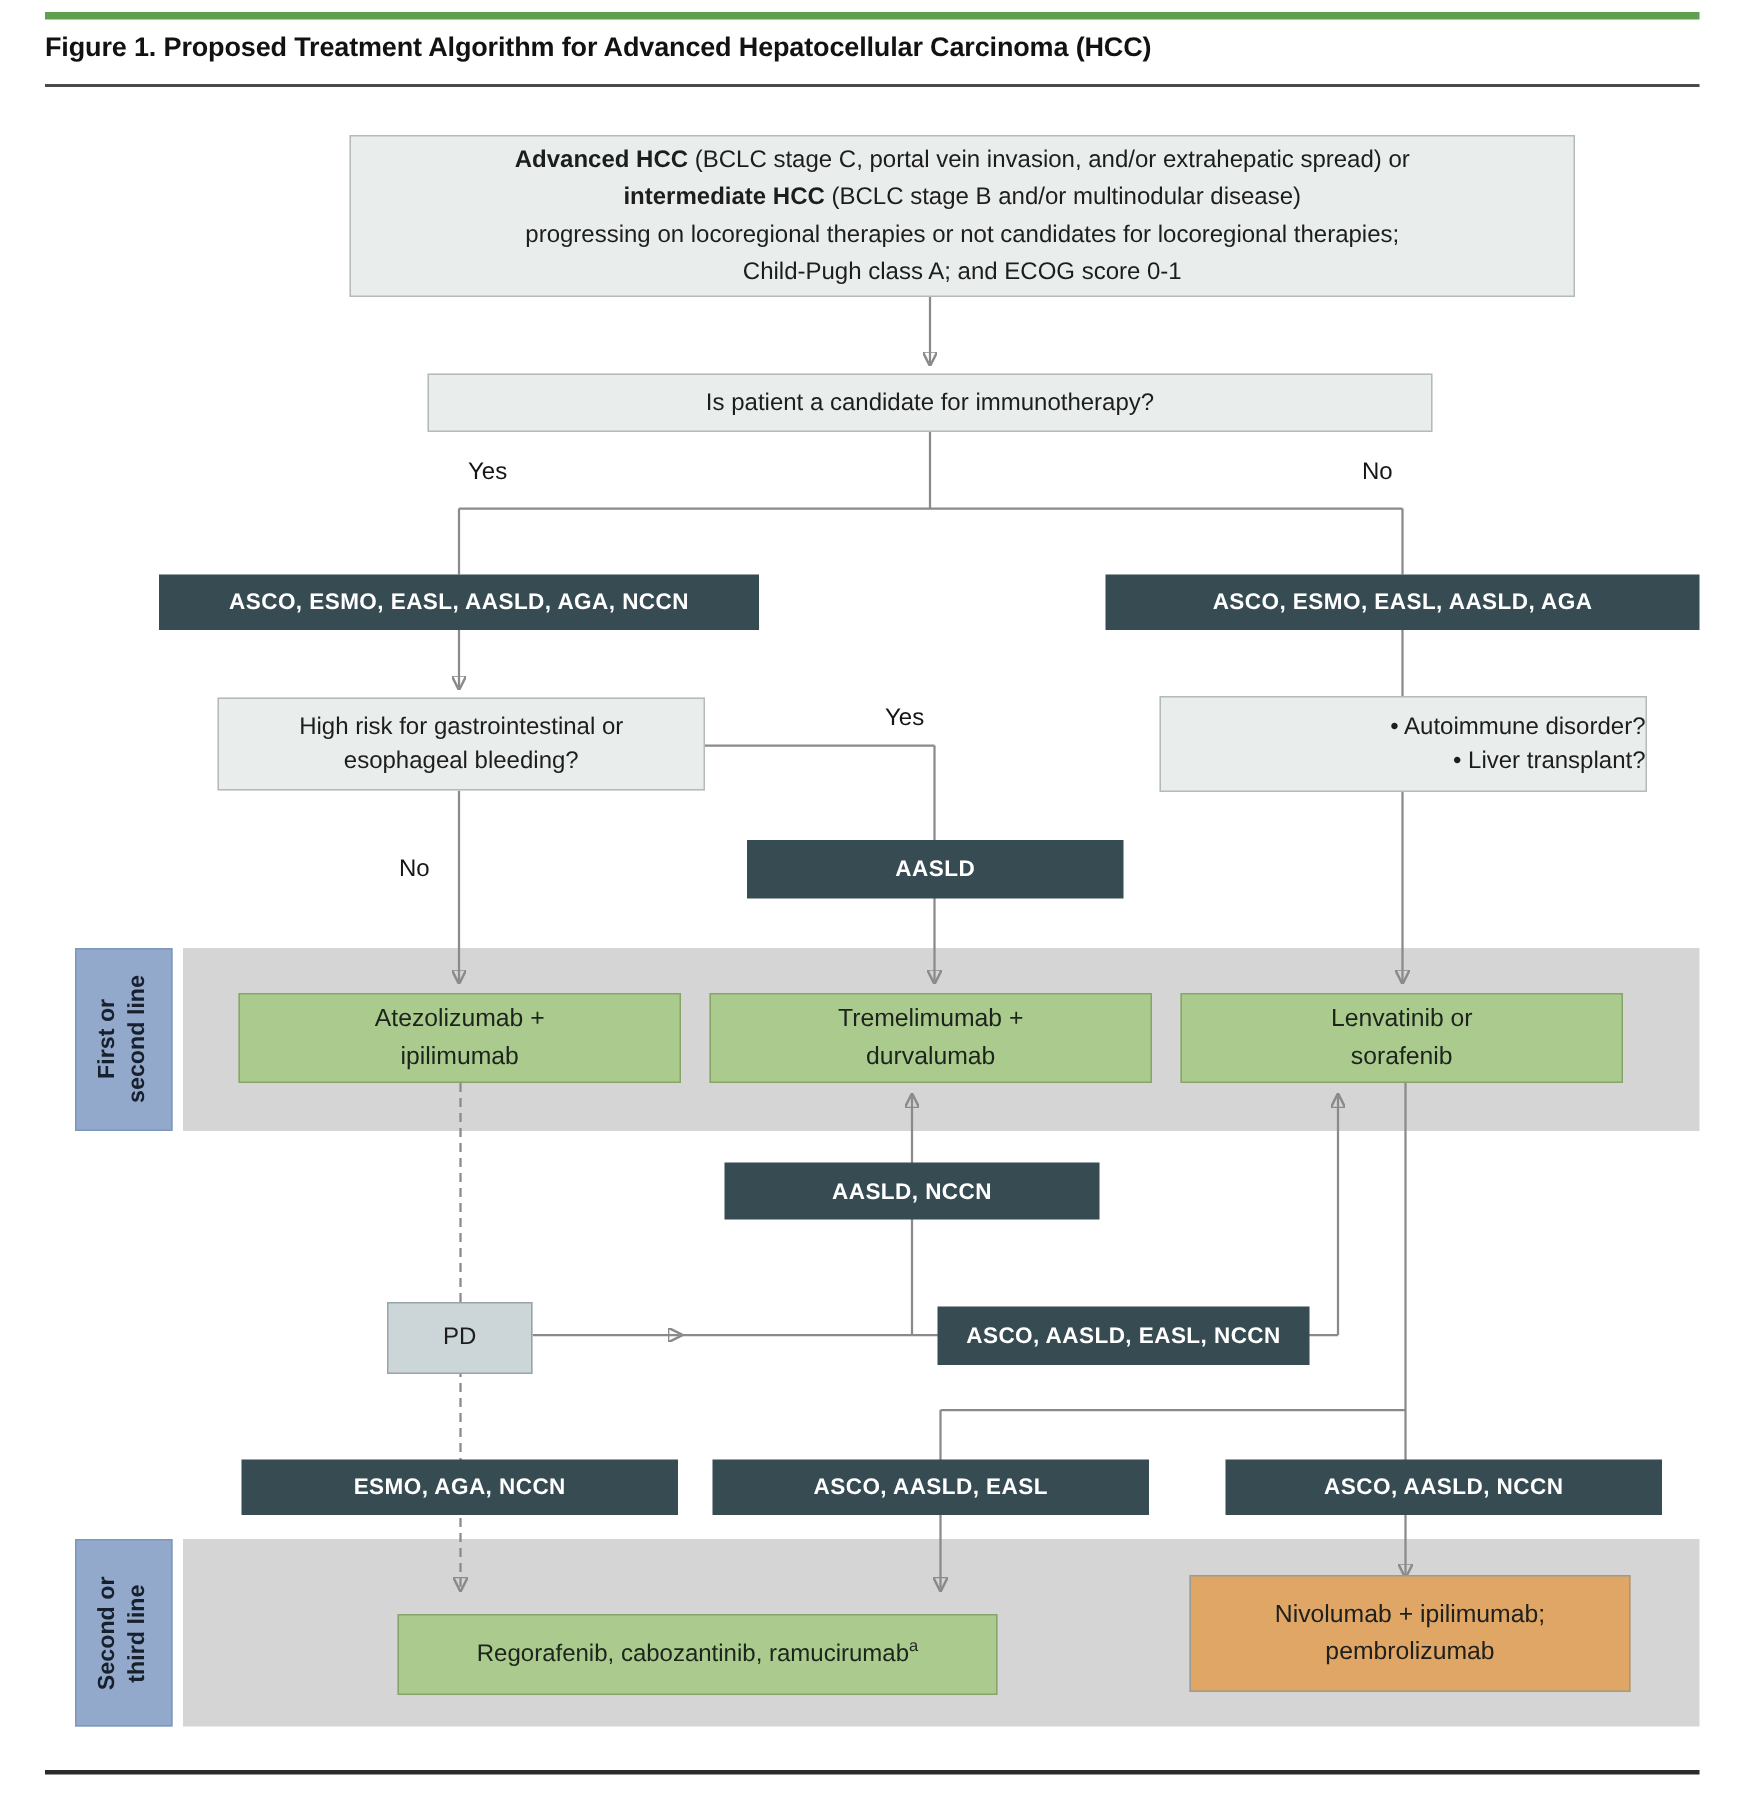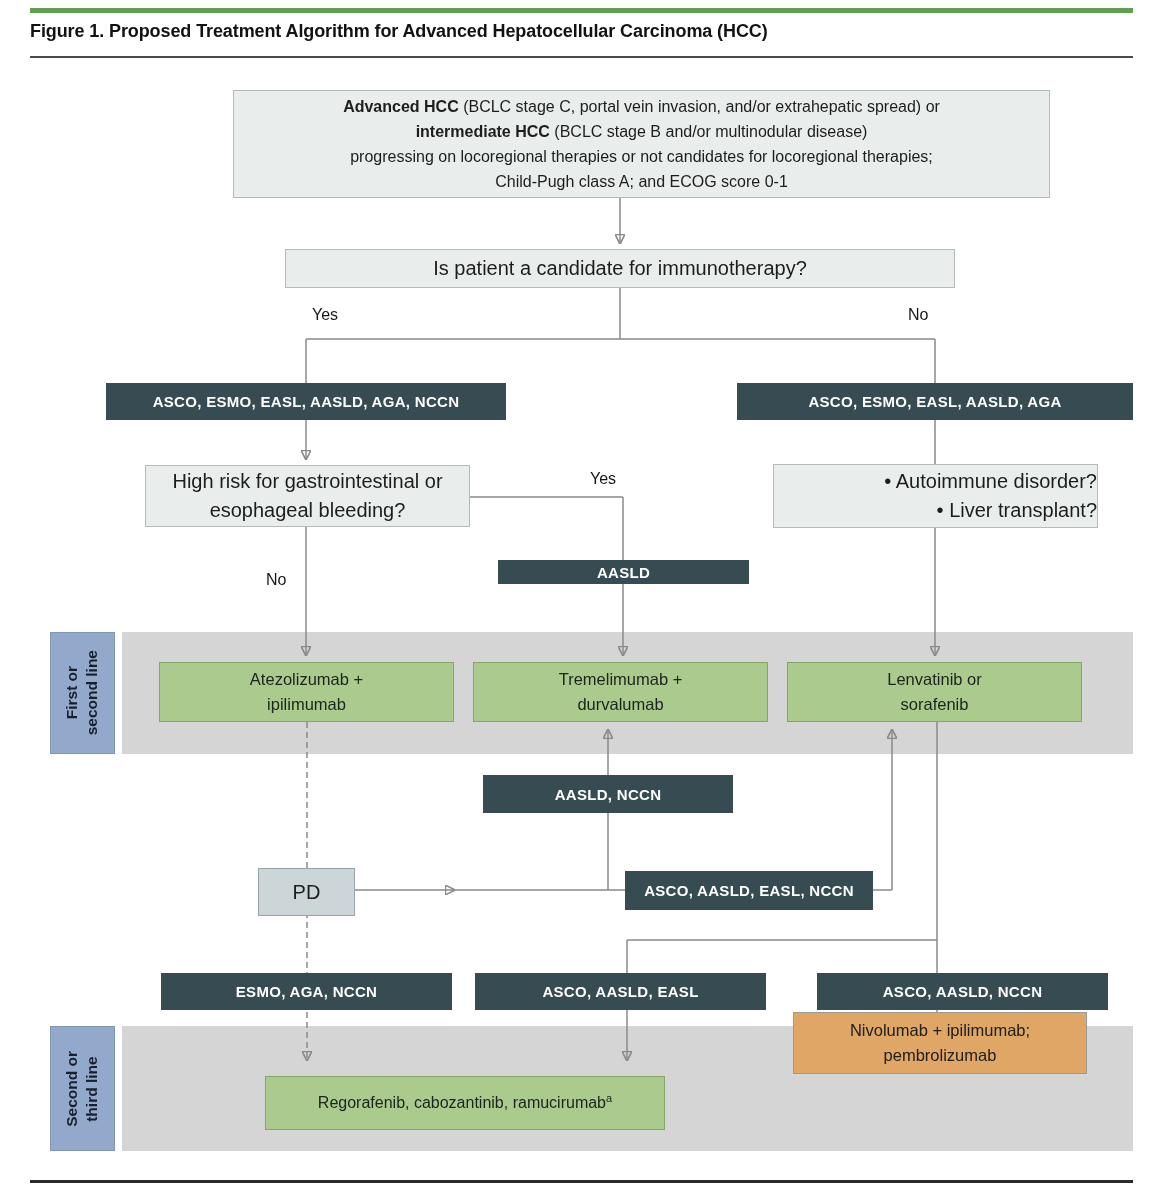--- a/index.html
+++ b/index.html
@@ -10,21 +10,21 @@
 
   
   .accent-bar{left:30px;top:8px;width:1103px;height:5px;background:var(--accent_green);}
   .fig-title{left:30px;top:21px;width:1103px;font-size:18px;font-weight:bold;color:#121212;letter-spacing:-0.1px;}
   .title-rule{left:30px;top:56px;width:1103px;height:2px;background:#4a4a4a;}
   .bottom-rule{left:30px;top:1180px;width:1103px;height:3px;background:#2b2b2b;}
 
   
   .lightbox{background:var(--light_box);border:1px solid #b4bab8;color:#1d1d1d;
             display:flex;align-items:center;justify-content:center;text-align:center;
-            font-size:20px;line-height:1.45;z-index:2;}
+            font-size:16px;line-height:1.45;z-index:2;}
   .darkbox{background:var(--dark_box);color:#ffffff;font-weight:bold;font-size:15px;
            letter-spacing:0.3px;display:flex;align-items:center;justify-content:center;
            z-index:2;}
   .greenbox{background:var(--green_box);border:1px solid #88a569;color:#1c241c;
             display:flex;align-items:center;justify-content:center;text-align:center;
             font-size:16.5px;line-height:1.5;z-index:2;}
   .orangebox{background:var(--orange_box);border:1px solid #9b9b93;color:#20201c;
             display:flex;align-items:center;justify-content:center;text-align:center;
             font-size:16.5px;line-height:1.5;z-index:2;}
   .band{background:var(--band_gray);z-index:0;}
@@ -40,36 +40,36 @@
   .b{font-weight:bold;}
 
   
   .entry-box{left:213px;top:90px;width:817px;height:108px;padding:2px 18px;
              flex-direction:column;line-height:25px;font-size:16px;margin-left:20px;}
   .q-box{left:285px;top:249px;width:670px;height:39px;}
   .gl-immuno-yes{left:106px;top:383px;width:400px;height:37px;}
   .gl-immuno-no{left:737px;top:383px;width:396px;height:37px;}
   .bleed-box{left:145px;top:465px;width:325px;height:62px;}
   .contra-box{left:773px;top:464px;width:325px;height:64px;flex-direction:column;align-items:flex-end;padding-left:98px;text-align:left;}
-  .gl-aasld{left:498px;top:560px;width:251px;height:24px;}
+  .gl-aasld{left:498px;top:560px;width:251px;height:39px;}
   .band1{left:122px;top:632px;width:1011px;height:122px;}
   .label1{left:50px;top:632px;width:65px;height:122px;}
   .tx-atezo{left:159px;top:662px;width:295px;height:60px;}
   .tx-treme{left:473px;top:662px;width:295px;height:60px;}
   .tx-lenva{left:787px;top:662px;width:295px;height:60px;}
   .gl-aasld-nccn{left:483px;top:775px;width:250px;height:38px;}
   .pd-box{left:258px;top:868px;width:97px;height:48px;background:var(--pd_box);border:1px solid #97a4a8;}
   .gl-aaen{left:625px;top:871px;width:248px;height:39px;}
   .gl-esmo-aga-nccn{left:161px;top:973px;width:291px;height:37px;}
   .gl-asco-aasld-easl{left:475px;top:973px;width:291px;height:37px;}
   .gl-asco-aasld-nccn{left:793px;top:973px;width:291px;height:37px;margin-left:24px;}
   .band2{left:122px;top:1026px;width:1011px;height:125px;}
   .label2{left:50px;top:1026px;width:65px;height:125px;}
   .tx-rego{left:265px;top:1076px;width:400px;height:54px;font-size:16px;}
-  .tx-nivo{left:793px;top:1012px;width:294px;height:62px;}
+  .tx-nivo{left:793px;top:1050px;width:294px;height:78px;}
   sup{font-size:11px;line-height:0;}
 
   .lbl-yes-top{left:312px;top:306px;}
   .lbl-no-top{left:908px;top:306px;}
   .lbl-yes-bleed{left:590px;top:470px;}
   .lbl-no-bleed{left:266px;top:571px;}
 
   svg.connectors{position:absolute;left:0;top:0;z-index:1;}
   svg.connectors path{stroke:var(--line_gray);stroke-width:1.5;fill:none;}
   svg.connectors path.dashed{stroke-dasharray:6 4;}

